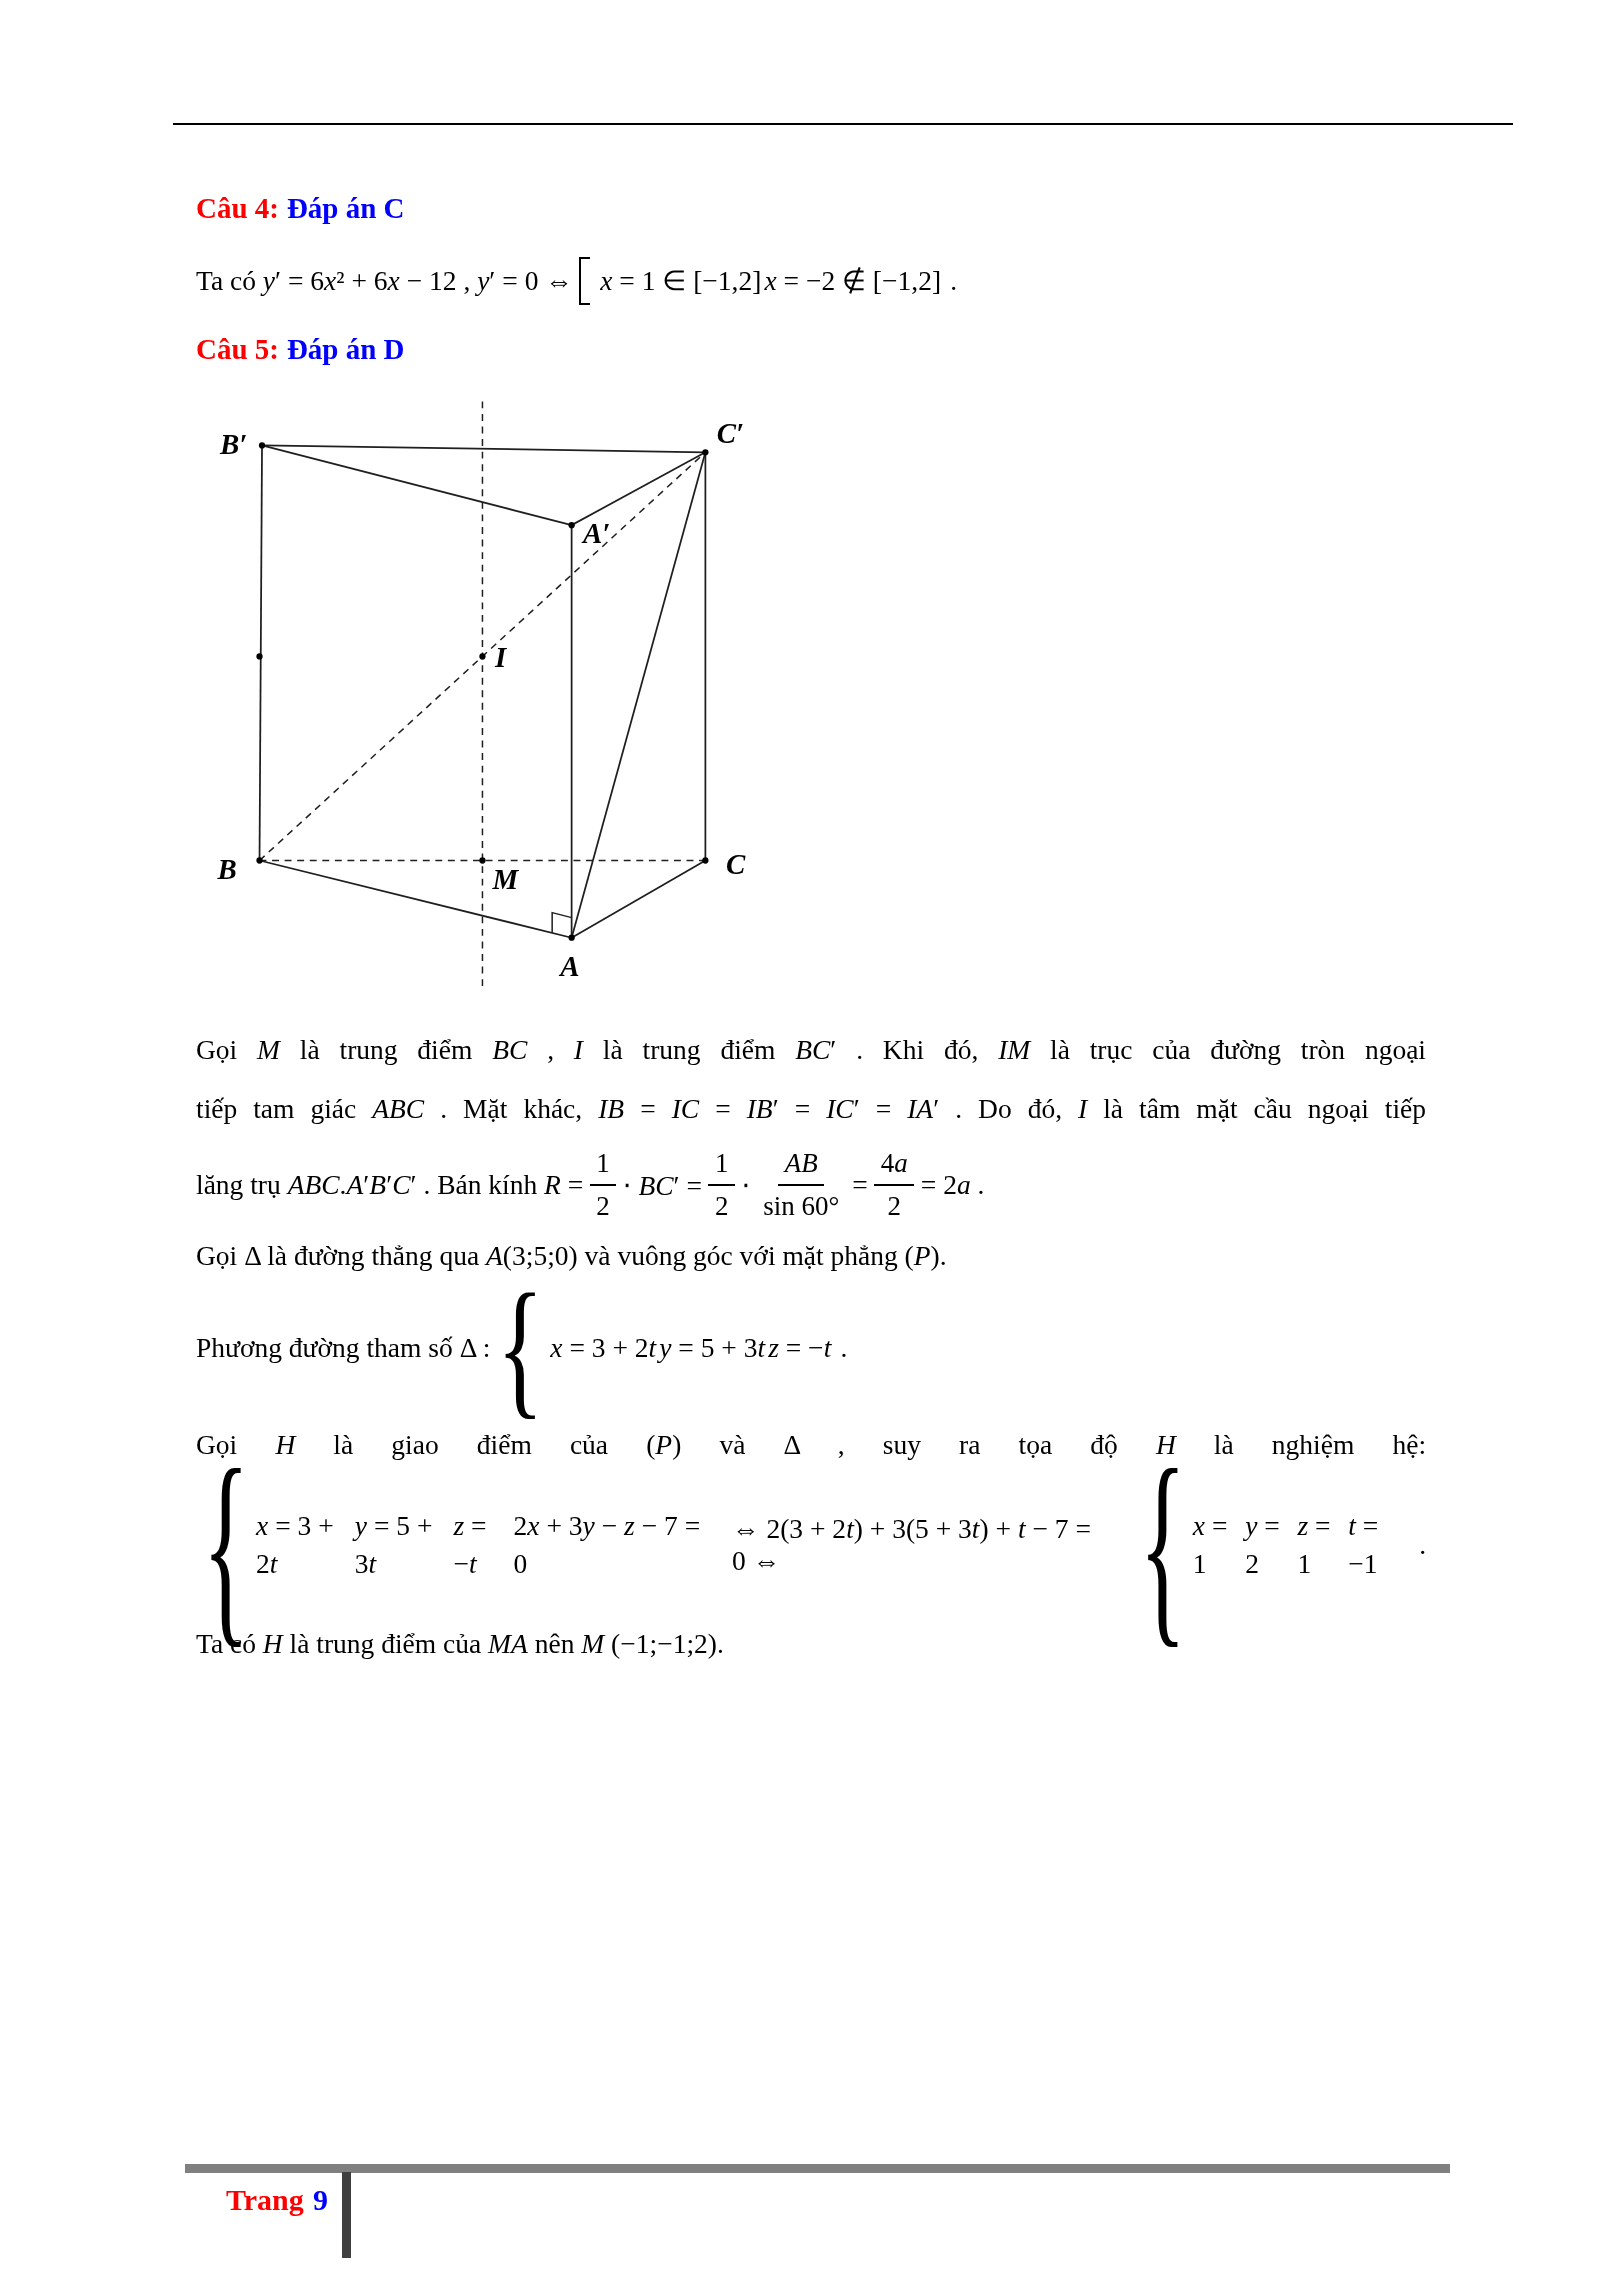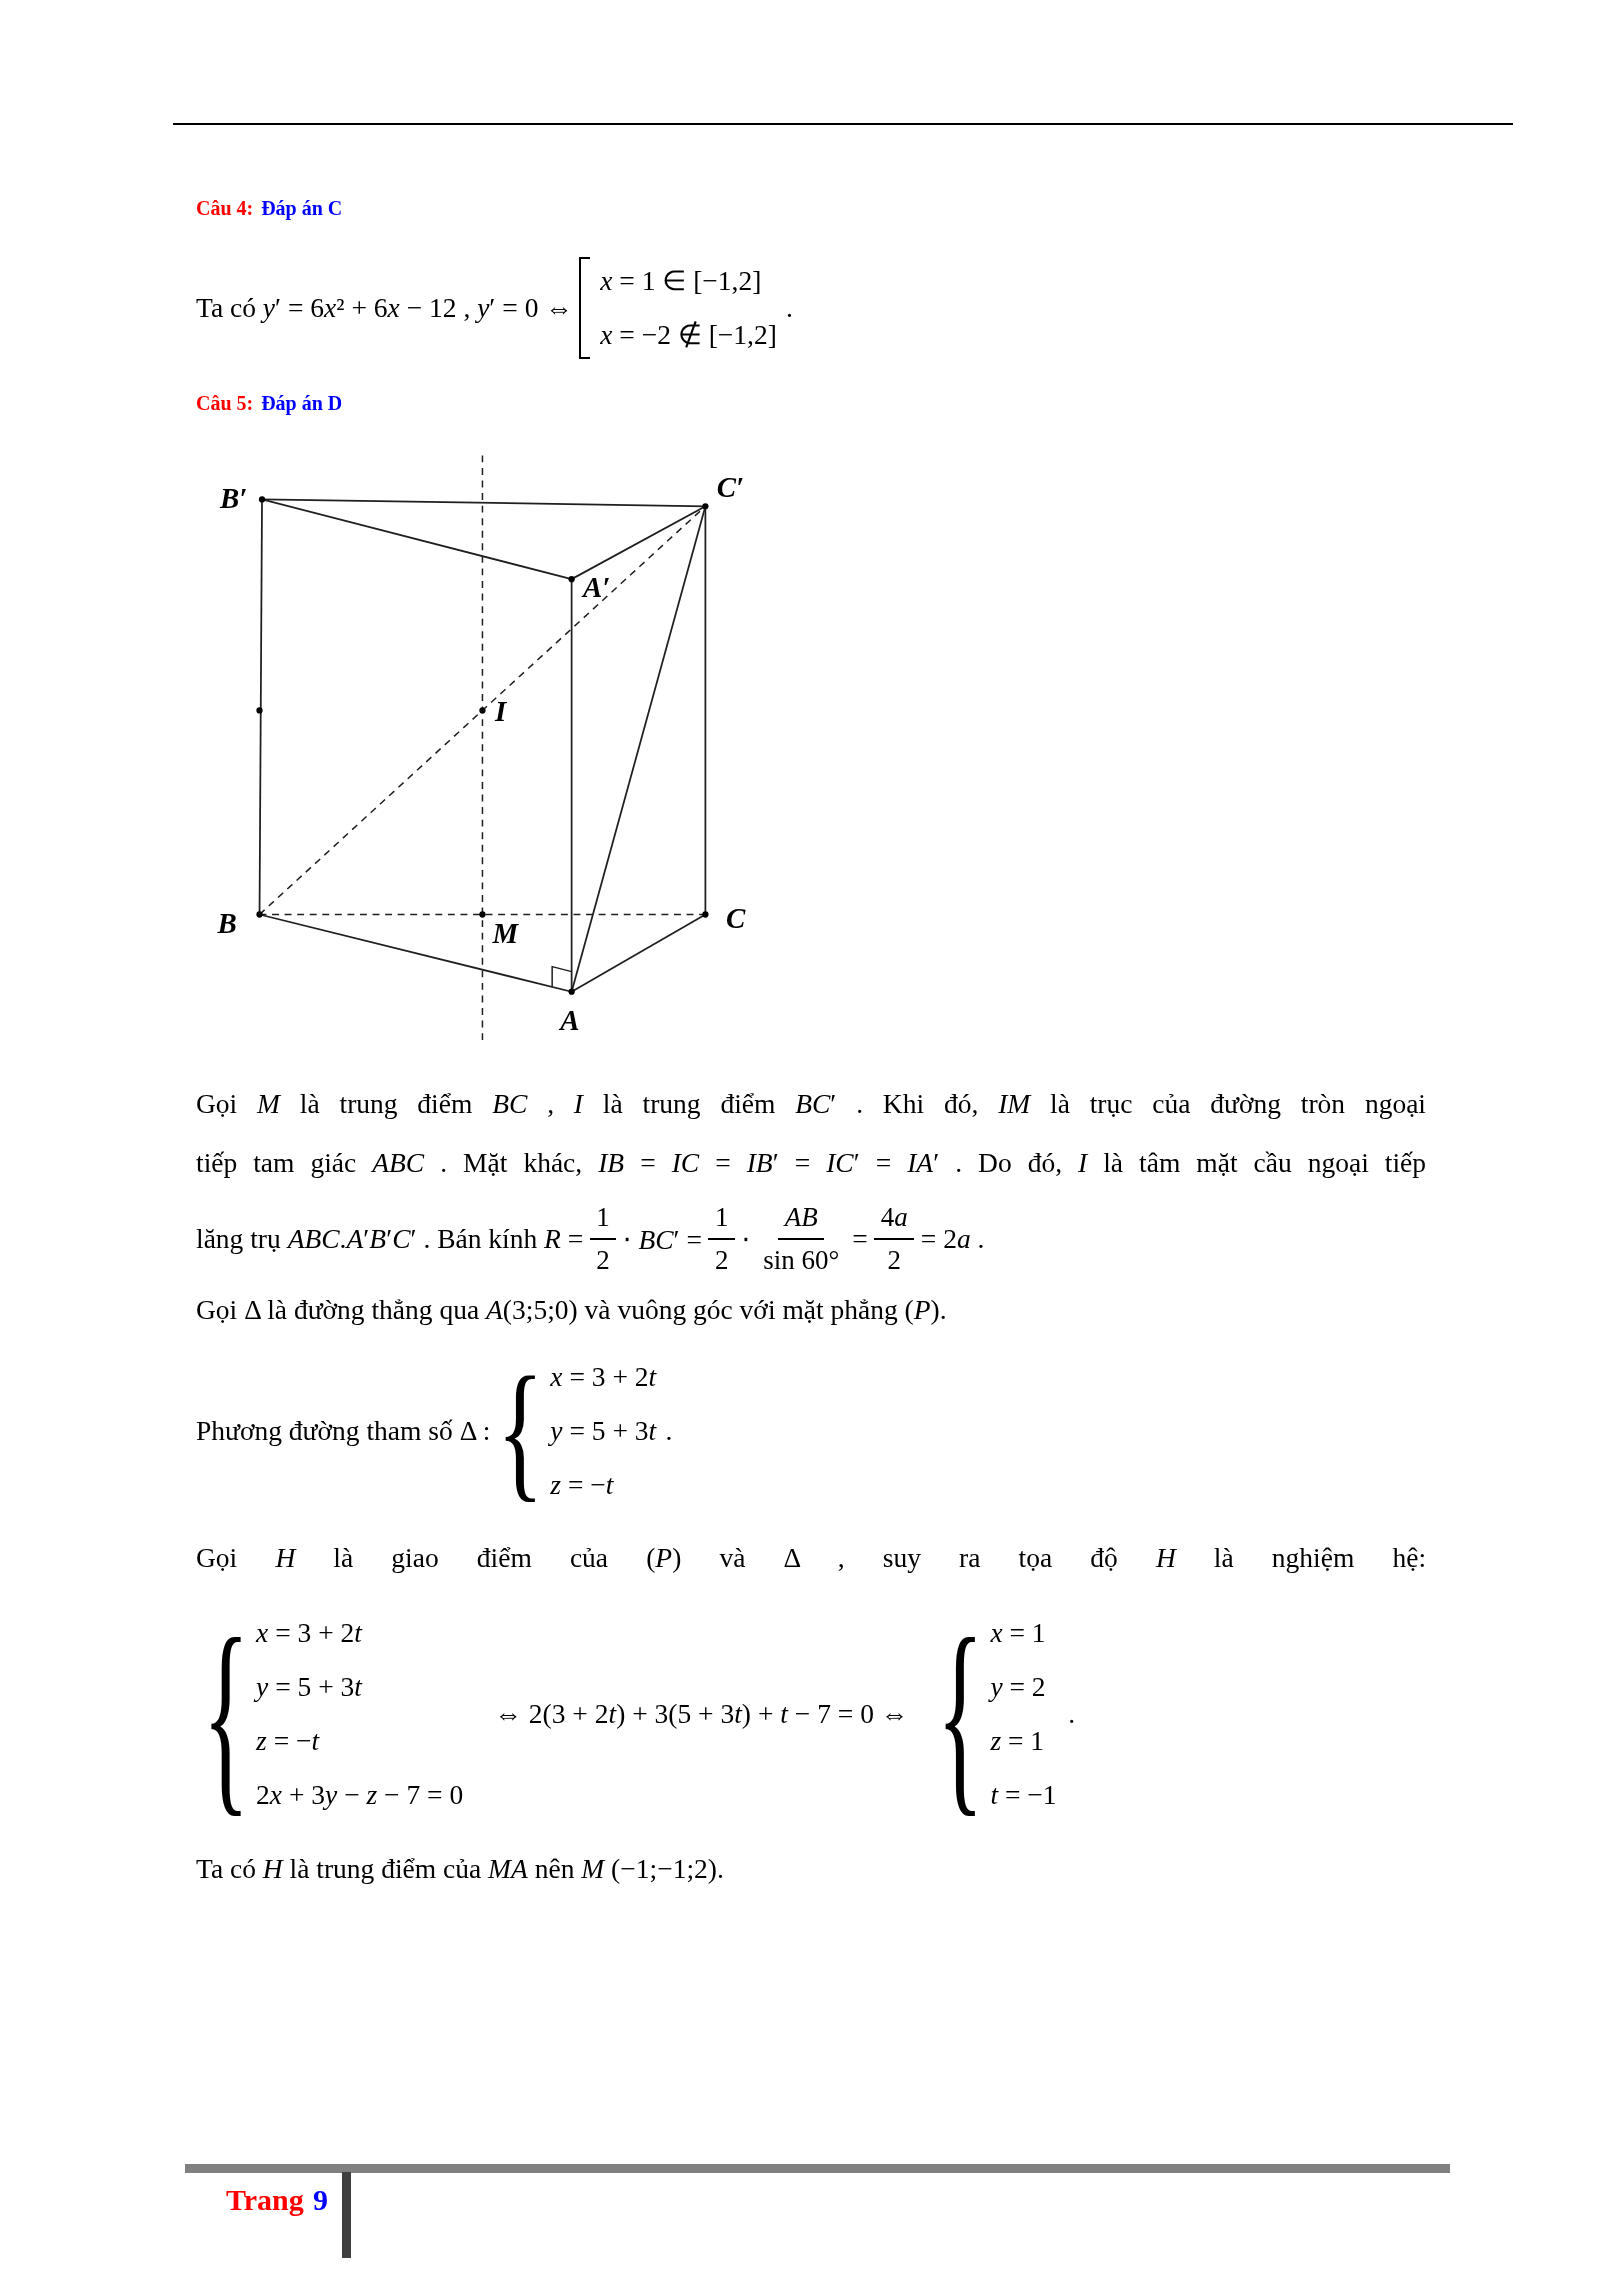--- a/index.html
+++ b/index.html
@@ -6,35 +6,35 @@
   html,body { background:#ffffff; }
   .page {
     position:relative; width:1623px; height:2295px; background:#ffffff;
     font-family:"Liberation Serif", serif; font-size:27.5px; color:#000;
     overflow:hidden;
   }
   .top-rule { position:absolute; left:173px; top:123px; width:1340px; height:2px; background:#000; }
 
   .content { position:absolute; left:196px; top:0; width:1230px; padding-top:190px; }
 
-  .heading { font-weight:bold; font-size:20px; line-height:37px; }
+  .heading { font-weight:bold; font-size:29px; line-height:37px; }
   .hnum { color:#ff0000; margin-right:7.9px; }
   .hans { color:#0000ff; }
 
   .seg-m { font-style:italic; }
   .seg-t { font-style:normal; }
 
   .tline { line-height:42px; }
   .jline { text-align:justify; text-align-last:justify; }
 
   .math-line { display:flex; align-items:center; flex-wrap:nowrap; }
 
   .cases { display:inline-flex; align-items:center; margin:0 9.2px 0 6.5px; }
   .sqb { align-self:stretch; width:10.5px; border-left:2px solid #000; border-top:2px solid #000; border-bottom:2px solid #000; margin-right:10.5px; }
-  .case-lines { display:flex; flex-direction:column; gap:16px; padding:5.2px 0; }
+  .case-lines { display:flex; flex-direction:row; gap:3px; padding:5.2px 0; }
   .case-lines .segs { display:block; line-height:38px; }
 
   .brace { display:flex; align-items:center; margin-right:6.5px; }
   .brace > span { display:inline-block; font-size:98px; line-height:1; font-weight:400; }
   .b3 > span { transform:scaleY(1.55); }
   .b4 > span { transform:scaleY(2.2); }
 
   .frac { display:inline-flex; flex-direction:column; align-items:center; margin:0 6.5px; font-size:27px; }
   .frac .num { padding:0 6.5px 3.9px; border-bottom:2px solid #000; line-height:33px; white-space:nowrap; }
   .frac .den { padding:3.9px 6.5px 0; line-height:33px; white-space:nowrap; }

